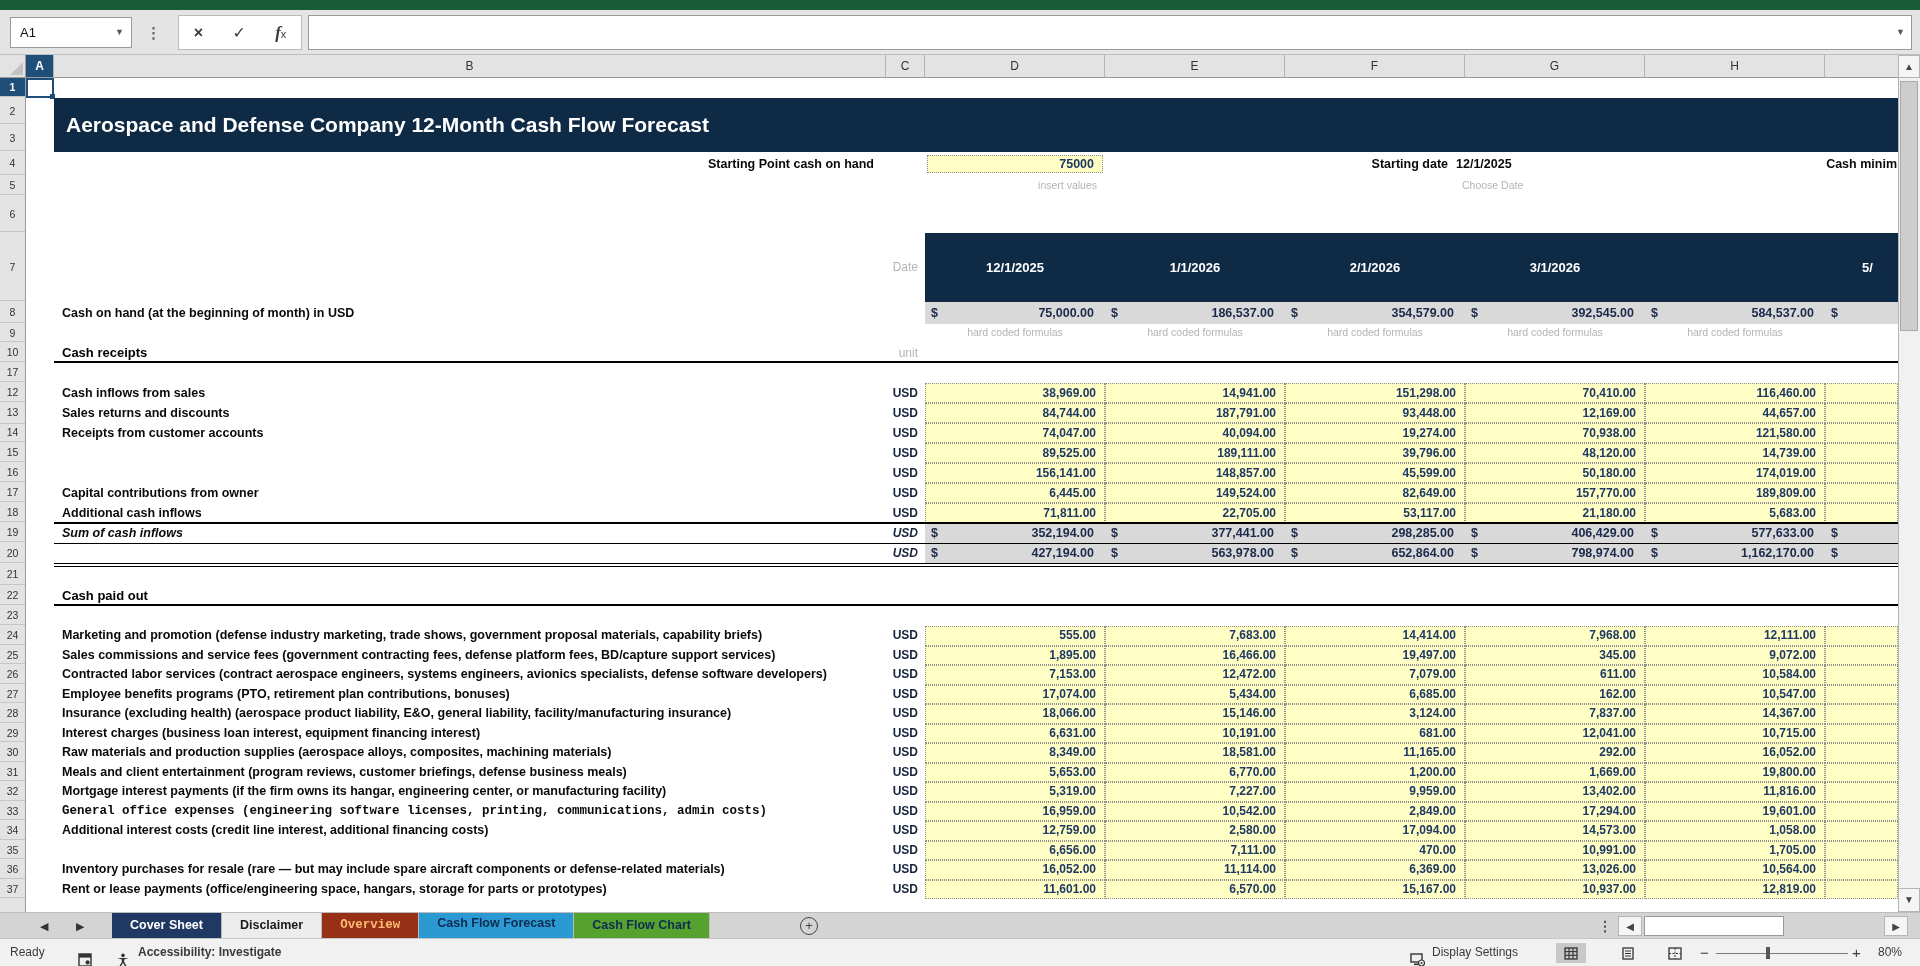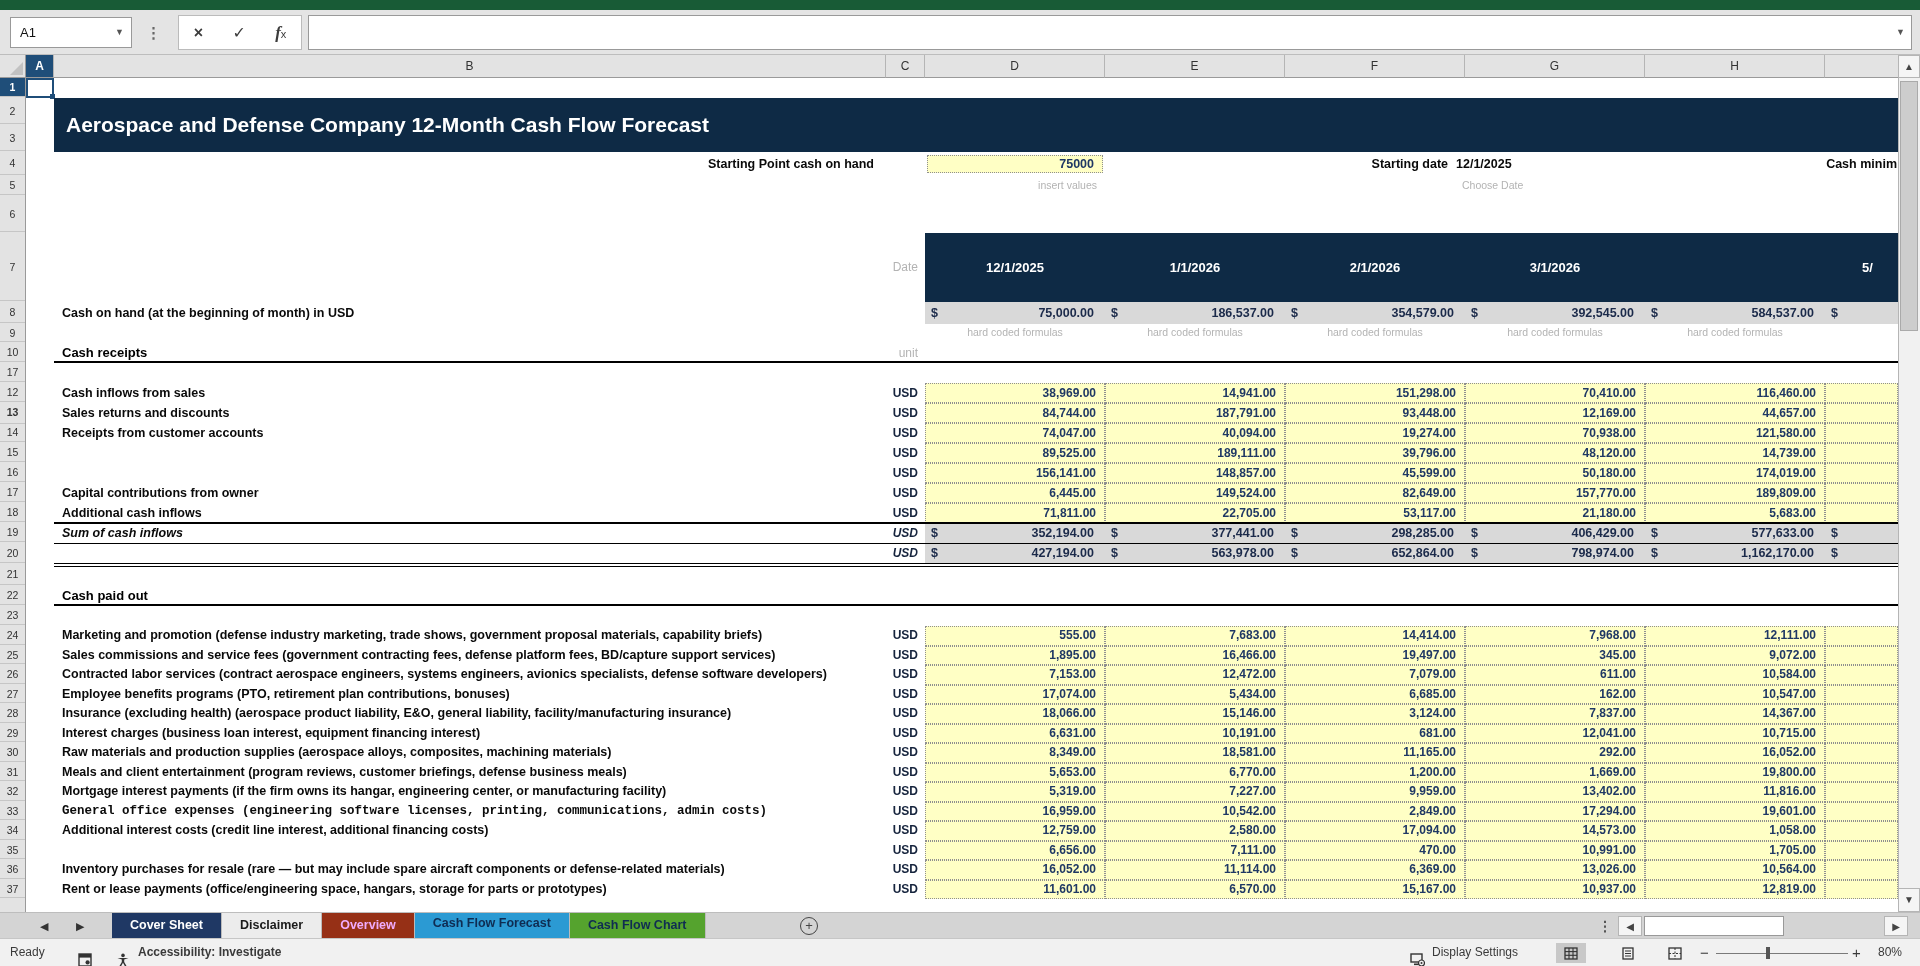--- a/index.html
+++ b/index.html
@@ -104,21 +104,21 @@
     <div class="abs rownum" style="top: 70px; height: 26px; line-height: 26px;">3</div>
     <div class="abs rownum" style="top: 97px; height: 23px; line-height: 23px;">4</div>
     <div class="abs rownum" style="top: 121px; height: 19px; line-height: 19px;">5</div>
     <div class="abs rownum" style="top: 141px; height: 36px; line-height: 36px;">6</div>
     <div class="abs rownum" style="top: 178px; height: 68px; line-height: 68px;">7</div>
     <div class="abs rownum" style="top: 247px; height: 21px; line-height: 21px;">8</div>
     <div class="abs rownum" style="top: 269px; height: 18px; line-height: 18px;">9</div>
     <div class="abs rownum" style="top: 288px; height: 19px; line-height: 19px;">10</div>
     <div class="abs rownum" style="top: 308px; height: 19px; line-height: 19px;">17</div>
     <div class="abs rownum" style="top: 328px; height: 19px; line-height: 19px;">12</div>
-    <div class="abs rownum" style="top: 348px; height: 21px; line-height: 19px; font-weight: bold;">13</div>
+    <div class="abs rownum" style="top: 348px; height: 21px; line-height: 19px;">13</div>
     <div class="abs rownum" style="top: 368px; height: 19px; line-height: 19px;">14</div>
     <div class="abs rownum" style="top: 388px; height: 19px; line-height: 19px;">15</div>
     <div class="abs rownum" style="top: 408px; height: 19px; line-height: 19px;">16</div>
     <div class="abs rownum" style="top: 428px; height: 19px; line-height: 19px;">17</div>
     <div class="abs rownum" style="top: 448px; height: 19px; line-height: 19px;">18</div>
     <div class="abs rownum" style="top: 468px; height: 19px; line-height: 19px;">19</div>
     <div class="abs rownum" style="top: 488px; height: 20px; line-height: 20px;">20</div>
     <div class="abs rownum" style="top: 509px; height: 21px; line-height: 21px;">21</div>
     <div class="abs rownum" style="top: 531px; height: 19px; line-height: 19px;">22</div>
     <div class="abs rownum" style="top: 551px; height: 19px; line-height: 19px;">23</div>
@@ -416,21 +416,21 @@
     <div class="abs" style="left: 1900px; top: 26px; width: 18px; height: 250px; background: rgb(205, 205, 205); border: 1px solid rgb(170, 170, 170);"></div>
     <div class="abs sb-btn" style="left: 1898px; top: 833px; width: 22px; height: 24px; line-height: 22px; font-size: 10px;">▼</div>
   </div>
 
 <div id="tab-bar" class="abs">
   <div class="tab-arrow abs" style="left:40px;">◀</div>
   <div class="tab-arrow abs" style="left:76px;">▶</div>
   <div id="tabs" class="abs">
       <div class="sheet-tab" style="background: rgb(31, 56, 100); color: rgb(255, 255, 255);">Cover Sheet</div>
       <div class="sheet-tab" style="background: rgb(236, 236, 236); color: rgb(26, 26, 26);">Disclaimer</div>
-      <div class="sheet-tab" style="background: rgb(150, 48, 22); color: #f0abfc;">Overview</div>
+      <div class="sheet-tab" style="background: rgb(150, 48, 22); color: #fdba74; font-family: Liberation Mono, monospace;">Overview</div>
       <div class="sheet-tab active" style="background: rgb(43, 154, 211); color: rgb(15, 44, 82);">Cash Flow Forecast</div>
       <div class="sheet-tab" style="background: rgb(85, 163, 46); color: rgb(15, 44, 82);">Cash Flow Chart</div>
     </div>
   <div id="add-sheet" class="abs" style="left:800px;">+</div>
   <div id="tab-dots" class="abs" style="left:1598px;">⋮</div>
   <div class="sb-btn abs" style="left:1618px;top:3px;width:24px;height:20px;line-height:19px;font-size:10px;">◀</div>
   <div id="hs-thumb" class="abs" style="left:1644px;top:3px;width:140px;height:20px;"></div>
   <div class="sb-btn abs" style="left:1884px;top:3px;width:24px;height:20px;line-height:19px;font-size:10px;">▶</div>
 </div>
 

